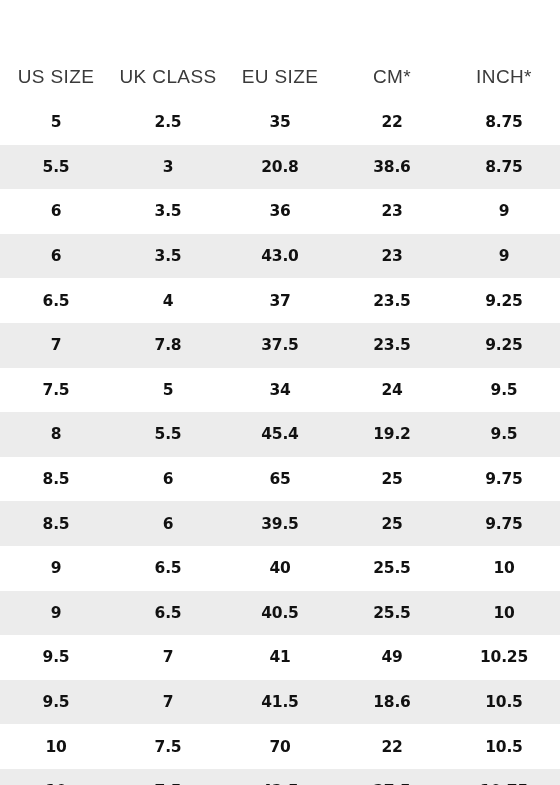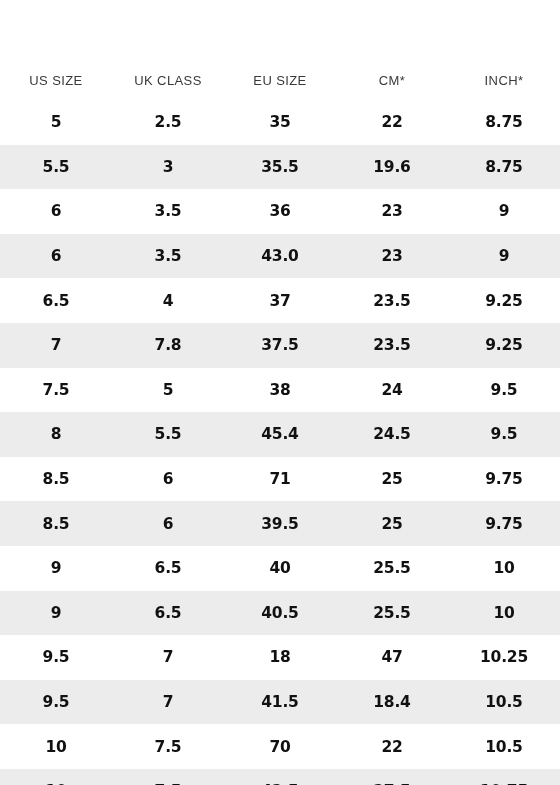--- a/index.html
+++ b/index.html
@@ -65,21 +65,21 @@
   }
   .size-table col { width: 20%; }
 
   .size-table thead th {
     height: 88px;
     vertical-align: bottom;
     padding: 0 0 12px 0;
     text-align: center;
     font-family: "Liberation Sans", sans-serif;
     font-weight: normal;
-    font-size: 13px;
+    font-size: 19px;
     letter-spacing: 0.4px;
     color: #3a3a3a;
     background: #ffffff;
   }
 
   .size-table tbody td {
     height: 42.6px;
     text-align: center;
     vertical-align: middle;
     font-family: "DejaVu Sans", sans-serif;
@@ -124,22 +124,22 @@
         <tr>
           <td>5</td>
           <td>2.5</td>
           <td>35</td>
           <td>22</td>
           <td>8.75</td>
         </tr>
         <tr class="alt">
           <td>5.5</td>
           <td>3</td>
-          <td>35.5</td>
-          <td>19.6</td>
+          <td>20.8</td>
+          <td>38.6</td>
           <td>8.75</td>
         </tr>
         <tr>
           <td>6</td>
           <td>3.5</td>
           <td>36</td>
           <td>23</td>
           <td>9</td>
         </tr>
         <tr class="alt">
@@ -159,35 +159,35 @@
         <tr class="alt">
           <td>7</td>
           <td>7.8</td>
           <td>37.5</td>
           <td>23.5</td>
           <td>9.25</td>
         </tr>
         <tr>
           <td>7.5</td>
           <td>5</td>
-          <td>38</td>
+          <td>34</td>
           <td>24</td>
           <td>9.5</td>
         </tr>
         <tr class="alt">
           <td>8</td>
           <td>5.5</td>
           <td>45.4</td>
-          <td>24.5</td>
+          <td>19.2</td>
           <td>9.5</td>
         </tr>
         <tr>
           <td>8.5</td>
           <td>6</td>
-          <td>71</td>
+          <td>65</td>
           <td>25</td>
           <td>9.75</td>
         </tr>
         <tr class="alt">
           <td>8.5</td>
           <td>6</td>
           <td>39.5</td>
           <td>25</td>
           <td>9.75</td>
         </tr>
@@ -201,29 +201,29 @@
         <tr class="alt">
           <td>9</td>
           <td>6.5</td>
           <td>40.5</td>
           <td>25.5</td>
           <td>10</td>
         </tr>
         <tr>
           <td>9.5</td>
           <td>7</td>
-          <td>18</td>
-          <td>47</td>
+          <td>41</td>
+          <td>49</td>
           <td>10.25</td>
         </tr>
         <tr class="alt">
           <td>9.5</td>
           <td>7</td>
           <td>41.5</td>
-          <td>18.4</td>
+          <td>18.6</td>
           <td>10.5</td>
         </tr>
         <tr>
           <td>10</td>
           <td>7.5</td>
           <td>70</td>
           <td>22</td>
           <td>10.5</td>
         </tr>
         <tr class="alt">

